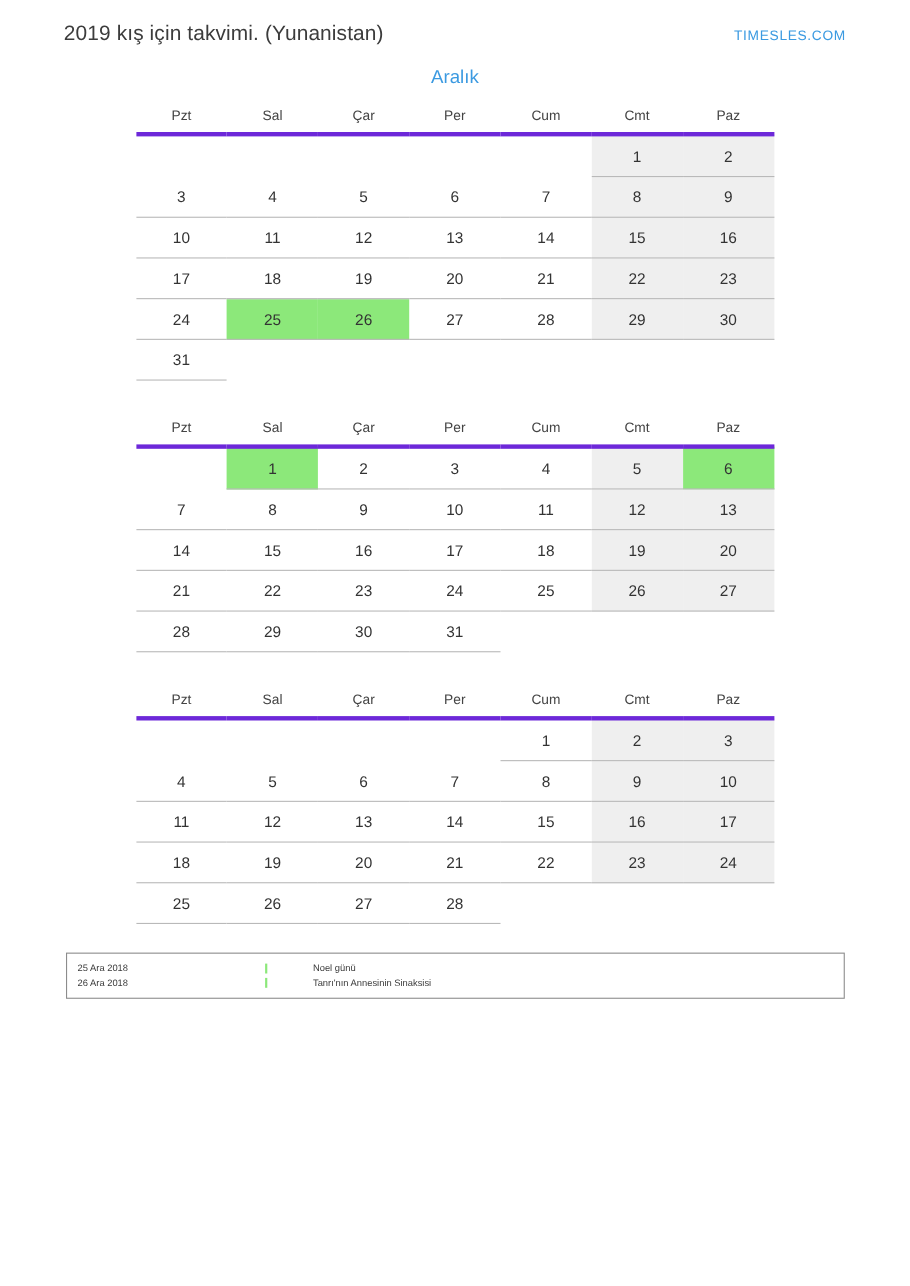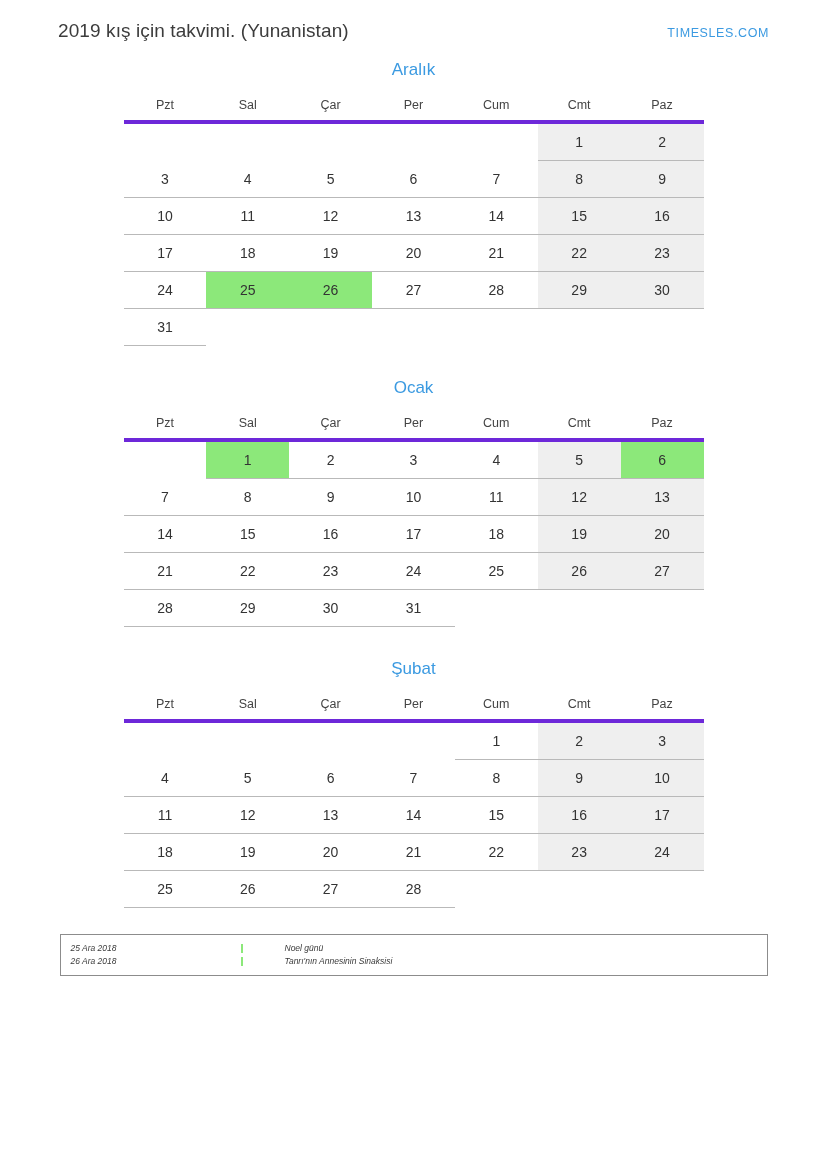--- a/index.html
+++ b/index.html
@@ -121,21 +121,20 @@
     flex: 0 0 2px;
   }
   .legend-name {
     flex: 1 1 auto;
     margin-left: 37px;
   }
   .legend-col {
     display: flex;
     align-items: center;
     width: 50%;
-    font-style: italic;
   }
 </style>
 </head>
 <body>
 
 <div class="page">
 
   <div class="header">
     <div class="page-title">2019 kış için takvimi. (Yunanistan)</div>
     <div class="brand">TIMESLES.COM</div>
@@ -209,21 +208,20 @@
               <td class="empty">&nbsp;</td>
               <td class="empty">&nbsp;</td>
               <td class="empty">&nbsp;</td>
               <td class="empty">&nbsp;</td>
             </tr>
           </tbody>
         </table>
       </div>
       <div class="month-gap"></div>
       <div class="month-block">
-        <div class="month-name">Ocak</div>
         <table class="cal">
           <thead>
             <tr>
               <th>Pzt</th>
               <th>Sal</th>
               <th>Çar</th>
               <th>Per</th>
               <th>Cum</th>
               <th>Cmt</th>
               <th>Paz</th>
@@ -273,21 +271,20 @@
               <td class="">31</td>
               <td class="empty">&nbsp;</td>
               <td class="empty">&nbsp;</td>
               <td class="empty">&nbsp;</td>
             </tr>
           </tbody>
         </table>
       </div>
       <div class="month-gap"></div>
       <div class="month-block">
-        <div class="month-name">Şubat</div>
         <table class="cal">
           <thead>
             <tr>
               <th>Pzt</th>
               <th>Sal</th>
               <th>Çar</th>
               <th>Per</th>
               <th>Cum</th>
               <th>Cmt</th>
               <th>Paz</th>

